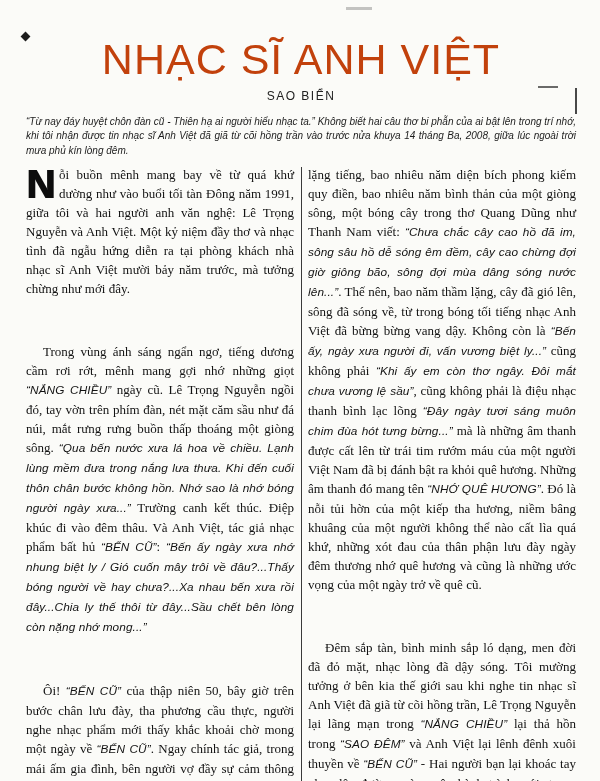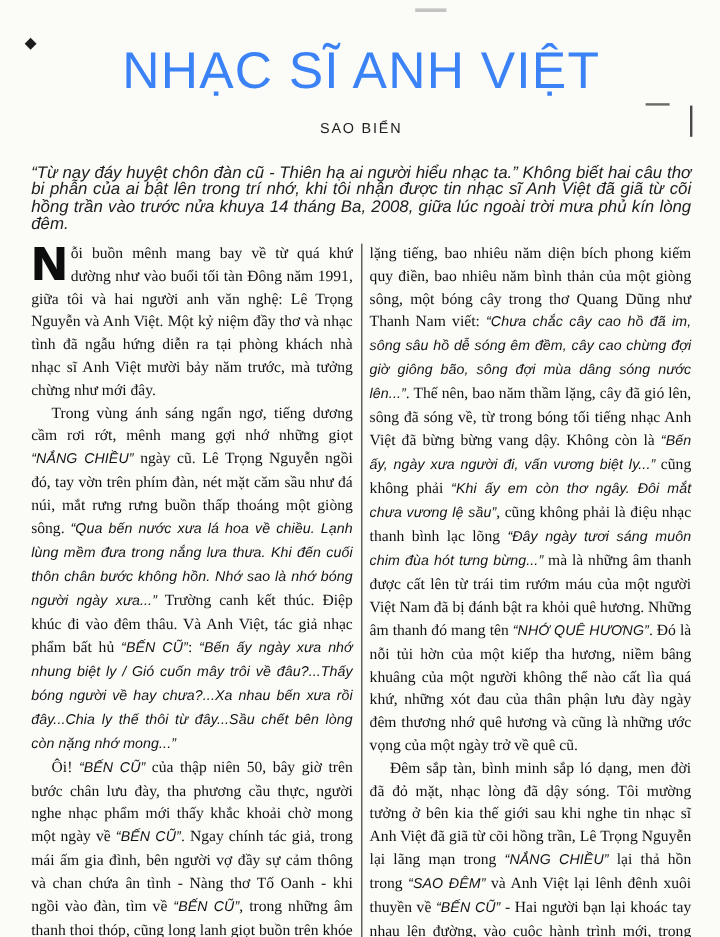--- a/index.html
+++ b/index.html
@@ -10,39 +10,39 @@
     background:#fbfbf8;
     color:#141414;
     overflow:hidden;
     font-family:"Liberation Serif", serif;
   }
   .inner{padding:34px 24px 0 26px;}
   .title{
     text-align:center;
     font-family:"Liberation Sans", sans-serif;
     font-weight:normal;
-    color:#3b82f6;
+    color:#c2410c;
     line-height:1.18;
     letter-spacing:1px;
   }
   .title-line1{font-size:43px;}
   .title-line2{font-size:43px;}
   .byline{
     text-align:center;
     font-family:"Liberation Sans", sans-serif;
     font-size:12px;
     letter-spacing:1.5px;
-    margin-top:15px;
+    margin-top:4px;
     color:#222;
   }
   .intro{
-    margin-top:22px;
+    margin-top:12px;
     font-family:"Liberation Sans", sans-serif;
     font-style:italic;
-    font-size:14px;
+    font-size:10px;
     line-height:14.5px;
     text-align:justify;
     color:#1c1c1c;
   }
   .columns{
     display:flex;
     margin-top:7px;
     align-items:stretch;
   }
   .col{
@@ -51,21 +51,21 @@
     line-height:19px;
     text-align:justify;
     color:#121212;
   }
   .col-divider{
     width:1px;
     background:#3a3a3a;
     margin:2px 6px 0 7px;
   }
   .body-p{margin:0;}
-  .body-p.indent{text-indent:17px;}
+  .body-p.indent{text-indent:17px;margin-top:44px;}
   .dropcap{
     float:left;
     font-family:"Liberation Sans", sans-serif;
     font-weight:bold;
     font-size:40px;
     line-height:34px;
     padding:2px 4px 0 0;
     color:#0d0d0d;
     text-shadow:1.5px 0 #0d0d0d;
   }

